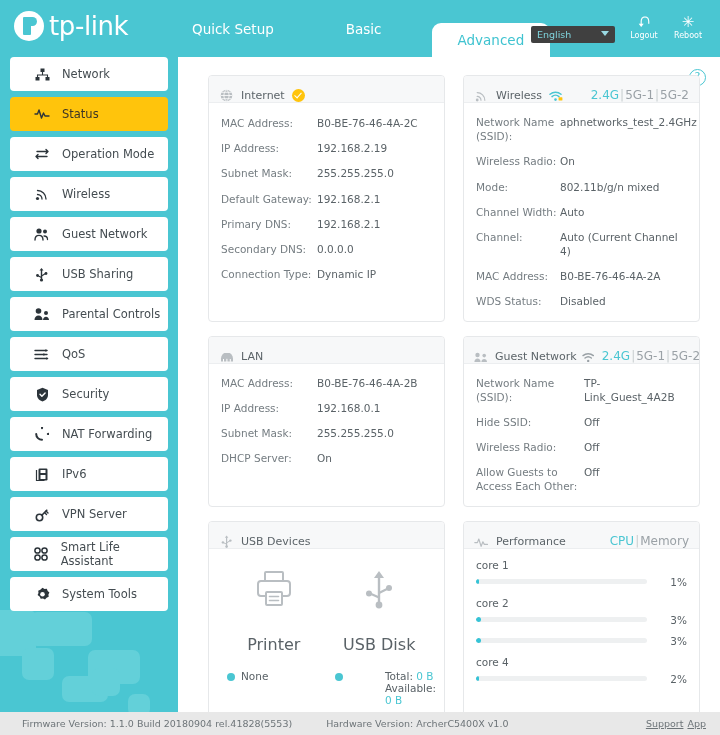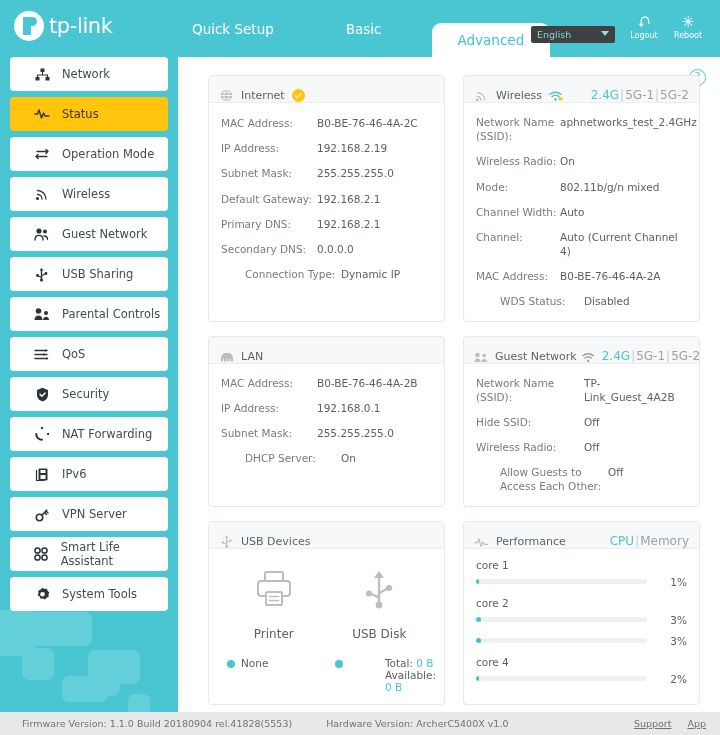--- a/index.html
+++ b/index.html
@@ -26,21 +26,21 @@
     position: relative; margin-right: 5px;
   }
   .logo-mark::before {
     content: ""; position: absolute; left: 9px; top: 6px;
     width: 8px; height: 18px; background: #4ac6d2; border-radius: 1px;
   }
   .logo-mark::after {
     content: ""; position: absolute; left: 14px; top: 6px;
     width: 9px; height: 9px; border-radius: 0 9px 9px 0; background: #4ac6d2;
   }
-  .logo-text { color: #ffffff; font-size: 21px; letter-spacing: -0.4px; }
+  .logo-text { color: #ffffff; font-size: 26px; letter-spacing: -0.4px; }
 
   .tabs { position: absolute; left: 170px; top: 0; height: 57px; display: flex; align-items: flex-end; gap: 28px; }
   .tab {
     font-size: 13.5px; color: #ffffff; padding: 0 22px; height: 57px;
     display: flex; align-items: center; cursor: pointer; position: relative;
   }
   .tab.active {
     background: #ffffff; color: #3fc3d0;
     border-radius: 9px 9px 0 0; height: 34px; align-self: flex-end;
     padding: 0 26px;
@@ -118,32 +118,32 @@
     margin-left: 7px; position: relative;
   }
   .ok-badge::after {
     content: ""; position: absolute; left: 4px; top: 2px;
     width: 3px; height: 6px; border: solid #ffffff;
     border-width: 0 1.6px 1.6px 0; transform: rotate(42deg);
   }
 
   .card-body { padding: 12px 12px 12px 12px; }
   .row { display: flex; margin-bottom: 11px; font-size: 10.5px; line-height: 1.35; }
-  .row:last-child { margin-bottom: 0; margin-left: 24px; }
+  .row:last-child { margin-bottom: 0; }
   .row .k { width: 96px; flex: 0 0 96px; color: #757d82; }
   .row .v { color: #5a6267; flex: 1; }
   .card.h-internet .card-body { padding-top: 13px; }
   .card.h-wireless .row .k { width: 84px; flex: 0 0 84px; }
   .card.h-guest .row .k { width: 108px; flex: 0 0 108px; }
 
   
   .usb-wrap { display: flex; padding: 10px 4px 6px 4px; }
   .usb-col { flex: 1; text-align: center; }
   .usb-glyph { height: 52px; display: flex; align-items: center; justify-content: center; color: #b9bec2; }
-  .usb-label { font-size: 12px; color: #5a6267; margin-top: 12px; }
+  .usb-label { font-size: 16px; color: #5a6267; margin-top: 20px; }
   .usb-status { display: flex; align-items: flex-start; justify-content: flex-start; font-size: 10.5px; color: #5a6267; margin-top: 10px; padding-left: 10px; }
   .usb-status.right { padding-left: 24px; gap: 36px; }
   .dot { width: 8px; height: 8px; border-radius: 50%; background: #4ac6d2; margin-right: 6px; margin-top: 3px; flex: 0 0 8px; }
   .cy { color: #4ac6d2; }
 
   
   .perf-row { margin-bottom: 9px; }
   .perf-label { font-size: 10.5px; color: #5a6267; margin-bottom: 5px; }
   .perf-line { display: flex; align-items: center; }
   .bar { flex: 1; height: 5px; background: #eef0f1; border-radius: 3px; overflow: hidden; }
@@ -151,21 +151,21 @@
   .pct { width: 40px; text-align: right; font-size: 10.5px; color: #5a6267; }
 
   
   .footer {
     position: absolute; left: 0; bottom: 0; width: 720px; height: 23px;
     background: #e8e8e8; display: flex; align-items: center;
     font-size: 9.5px; color: #6d7478; z-index: 6;
   }
   .footer .fw { margin-left: 22px; }
   .footer .hw { margin-left: 34px; }
-  .footer .links { margin-left: auto; margin-right: 14px; display: flex; gap: 16px; }
+  .footer .links { margin-left: auto; margin-right: 14px; display: flex; gap: 4px; }
   .footer .links span { text-decoration: underline; cursor: pointer; }
 </style>
 </head>
 <body>
 
 <div class="app">
 
   <div class="deco" style="left:-10px; top:610px; width:46px; height:46px;"></div>
   <div class="deco" style="left:22px; top:648px; width:32px; height:32px;"></div>
   <div class="deco" style="left:30px; top:612px; width:62px; height:34px;"></div>

